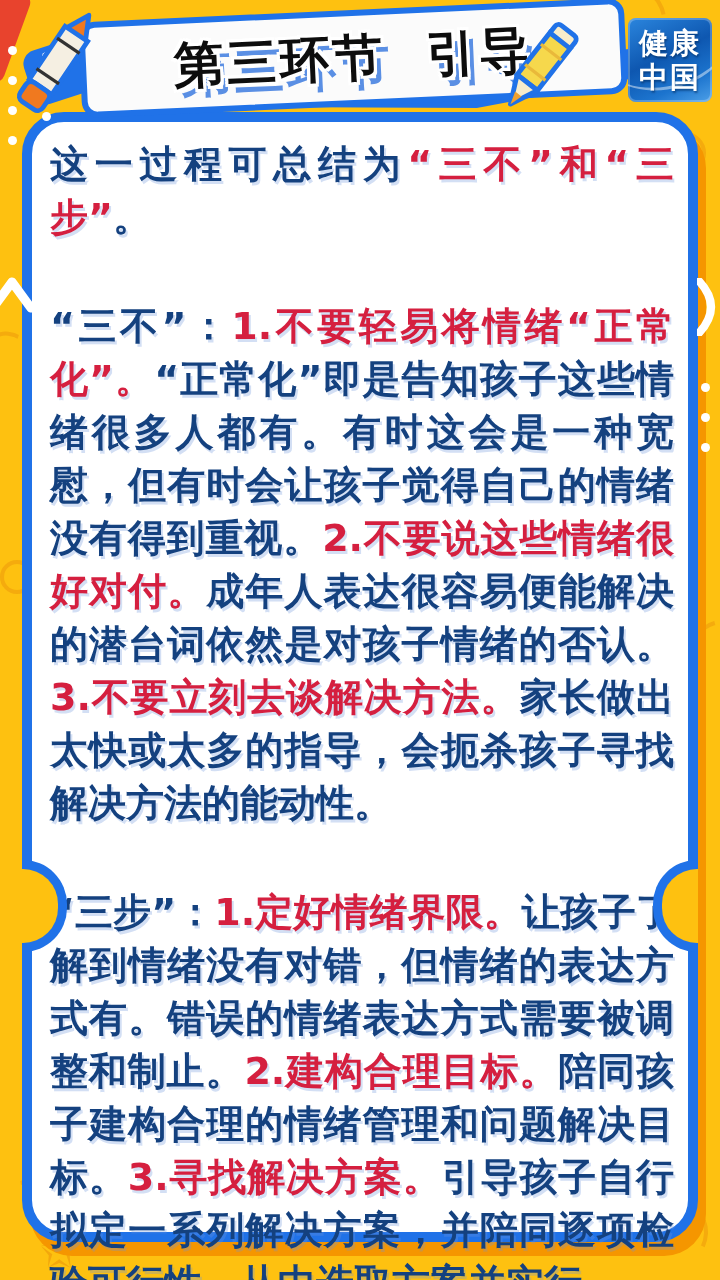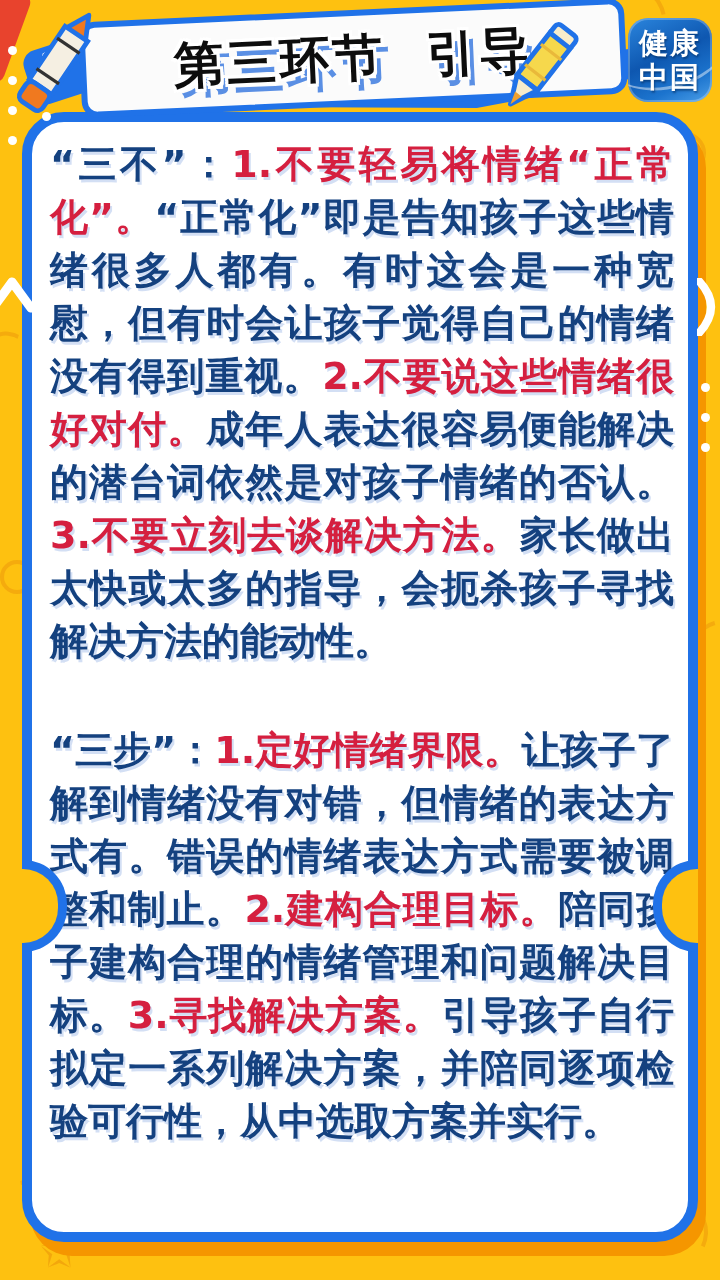--- a/index.html
+++ b/index.html
@@ -25,21 +25,21 @@
   .banner{position:absolute;left:80px;top:10px;width:534px;height:84px;background:#FBFBFB;
     border:6px solid #2072E8;border-radius:16px;transform:rotate(-2.6deg);z-index:3;
     display:flex;align-items:center;justify-content:center;}
   .banner-title{
     font-size:50px;font-weight:bold;color:#0D0D0D;letter-spacing:3px;white-space:pre;
     text-shadow:-3px -3px 0 #fff,3px -3px 0 #fff,-3px 3px 0 #fff,3px 3px 0 #fff,
       0 -3px 0 #fff,0 3px 0 #fff,-3px 0 0 #fff,3px 0 0 #fff,7px 9px 0 #5A8FE4;}
   .icon-wrap{position:absolute;z-index:4;}
   .orange-dot{position:absolute;left:552px;top:34px;width:15px;height:15px;border-radius:50%;background:#F0791F;z-index:2;}
   
-  .logo{position:absolute;left:628px;top:18px;width:84px;height:84px;border-radius:20px;z-index:5;
+  .logo{position:absolute;left:628px;top:18px;width:84px;height:84px;border-radius:8px;z-index:5;
     background:linear-gradient(155deg,#2B86DE 0%,#0E57B0 45%,#1C74CE 75%,#4DA0E8 100%);
     display:flex;flex-direction:column;align-items:center;justify-content:center;overflow:hidden;
     box-shadow:inset 0 0 0 2px rgba(255,255,255,.25);}
   .logo-wave{position:absolute;border-radius:50%;border-bottom:3px solid rgba(255,255,255,.45);}
   .logo-wave.w1{width:150px;height:120px;left:-40px;top:-52px;transform:rotate(-18deg);}
   .logo-wave.w2{width:170px;height:140px;left:-50px;top:-30px;transform:rotate(-22deg);border-bottom-width:2px;}
   .logo-line{position:relative;color:#fff;font-size:29px;font-weight:bold;line-height:34px;letter-spacing:2px;
     text-shadow:1px 2px 2px rgba(0,40,90,.55);}
   
   .card{position:absolute;left:22px;top:112px;width:656px;height:1110px;background:#FFFFFF;
@@ -114,20 +114,21 @@
 
 <div class="logo">
   <div class="logo-wave w1"></div>
   <div class="logo-wave w2"></div>
   <div class="logo-line">健康</div>
   <div class="logo-line">中国</div>
 </div>
 
 <div class="card">
   <div class="card-text">
+      <p class="para"><span style="color: rgb(20, 65, 127);">这一过程可总结为</span><span style="color: rgb(213, 31, 63);">“三不”和“三步”</span><span style="color: rgb(20, 65, 127);">。</span></p>
       <p class="para"><span style="color: rgb(20, 65, 127);">“三不”：</span><span style="color: rgb(213, 31, 63);">1.不要轻易将情绪“正常化”。</span><span style="color: rgb(20, 65, 127);">“正常化”即是告知孩子这些情绪很多人都有。有时这会是一种宽慰，但有时会让孩子觉得自己的情绪没有得到重视。</span><span style="color: rgb(213, 31, 63);">2.不要说这些情绪很好对付。</span><span style="color: rgb(20, 65, 127);">成年人表达很容易便能解决的潜台词依然是对孩子情绪的否认。</span><span style="color: rgb(213, 31, 63);">3.不要立刻去谈解决方法。</span><span style="color: rgb(20, 65, 127);">家长做出太快或太多的指导，会扼杀孩子寻找解决方法的能动性。</span></p>
       <p class="para"><span style="color: rgb(20, 65, 127);">“三步”：</span><span style="color: rgb(213, 31, 63);">1.定好情绪界限。</span><span style="color: rgb(20, 65, 127);">让孩子了解到情绪没有对错，但情绪的表达方式有。错误的情绪表达方式需要被调整和制止。</span><span style="color: rgb(213, 31, 63);">2.建构合理目标。</span><span style="color: rgb(20, 65, 127);">陪同孩子建构合理的情绪管理和问题解决目标。</span><span style="color: rgb(213, 31, 63);">3.寻找解决方案。</span><span style="color: rgb(20, 65, 127);">引导孩子自行拟定一系列解决方案，并陪同逐项检验可行性，从中选取方案并实行。</span></p>
     </div>
 </div>
 
 <div class="notch notch-left"></div>
 <div class="notch notch-right"></div>
 
 <svg class="side-svg" style="left:-10px;top:272px;" width="44" height="42">
   <path d="M3 36 L22 10 L41 36" stroke="#fff" stroke-width="9" fill="none" stroke-linecap="round" stroke-linejoin="round"></path>

